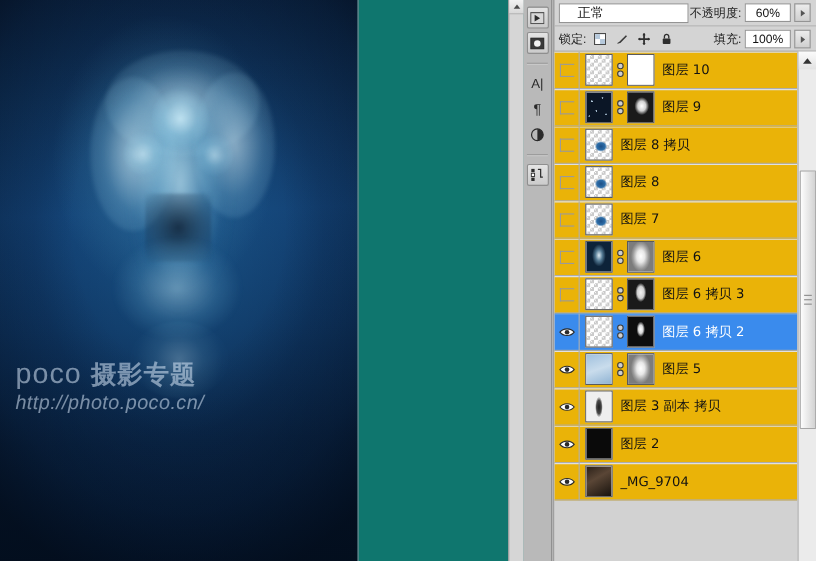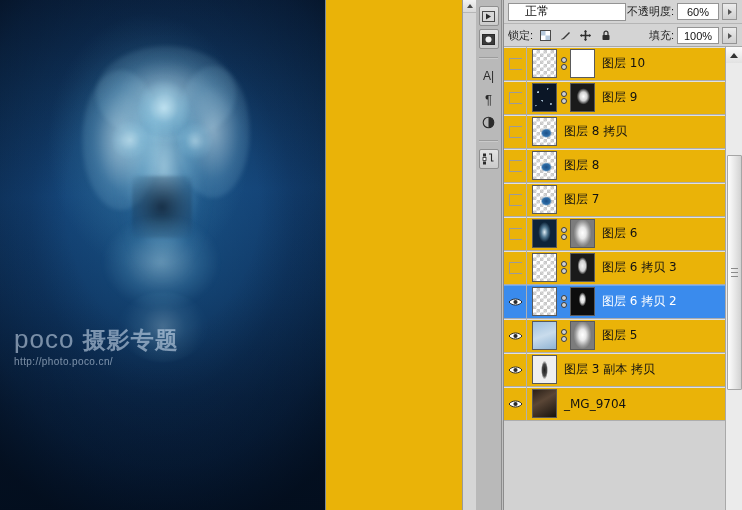--- a/index.html
+++ b/index.html
@@ -7,21 +7,21 @@
     width: 742px; height: 510px;
     overflow: hidden;
     font-family: "Liberation Sans", "DejaVu Sans", sans-serif;
     background: #c0c0c0;
   }
   #app { position: relative; width: 742px; height: 510px; }
 
   
   #canvas-area {
     position: absolute; left: 0; top: 0; width: 476px; height: 510px;
-    background: #eab308;
+    background: #0f766e;
   }
   #photo {
     position: absolute; left: 0; top: 0; width: 326px; height: 510px;
     background:
       radial-gradient(ellipse 150px 190px at 46% 28%, rgba(150,205,225,0.55) 0%, rgba(70,140,180,0.25) 34%, rgba(16,55,95,0.0) 68%),
       radial-gradient(ellipse 220px 300px at 50% 42%, rgba(30,95,145,0.55) 0%, rgba(14,52,92,0.2) 60%, rgba(10,35,70,0) 100%),
       linear-gradient(178deg, #0c2546 0%, #10355f 18%, #14447a 38%, #0f3765 58%, #0a2547 78%, #061a35 100%);
     border-right: 1px solid #7e8a96;
     overflow: hidden;
   }
@@ -55,21 +55,21 @@
     background: radial-gradient(ellipse 78% 66% at 50% 40%, rgba(0,0,0,0) 38%, rgba(3,14,30,0.45) 78%, rgba(2,10,22,0.75) 100%);
   }
 
   #watermark-poco {
     position: absolute; left: 14px; top: 324px; width: 200px;
     color: rgba(215,230,245,0.55);
     user-select: none;
   }
   #wm-line1 { font-size: 26px; letter-spacing: 1px; line-height: 30px; font-weight: 300; }
   #wm-line1 .cn { font-weight: 700; font-size: 23px; }
-  #wm-line2 { font-size: 10px; letter-spacing: 0.4px; margin-top: 1px; }
+  #wm-line2 { font-size: 18px; letter-spacing: 0.4px; margin-top: 1px; font-style: italic; }
 
   
   #canvas-scrollbar {
     position: absolute; right: 0; top: 0; width: 14px; height: 510px;
     background: #d6d6d6; border-left: 1px solid #9a9a9a;
   }
   #canvas-sb-up {
     position: absolute; left: 0; top: 0; width: 13px; height: 13px;
     background: linear-gradient(#f2f2f2, #d8d8d8);
     border-bottom: 1px solid #b6b6b6;
@@ -547,20 +547,36 @@
           <div class="eye-cell">
             <span class="eye-box">
               <svg width="15" height="10" viewBox="0 0 15 10">
                 <path d="M1 5 C4 1, 11 1, 14 5 C11 9, 4 9, 1 5 Z" fill="#ffffff" stroke="#2b2b2b" stroke-width="1"></path>
                 <circle cx="7.5" cy="5" r="2.1" fill="#2b2b2b"></circle>
               </svg>
             </span>
           </div>
           <div class="thumbs">
             <div class="thumb">
+              <div class="tn-art art-black"></div>
+            </div>
+          </div>
+          <div class="layer-name">图层 2</div>
+        </div>
+        <div class="layer-row">
+          <div class="eye-cell">
+            <span class="eye-box">
+              <svg width="15" height="10" viewBox="0 0 15 10">
+                <path d="M1 5 C4 1, 11 1, 14 5 C11 9, 4 9, 1 5 Z" fill="#ffffff" stroke="#2b2b2b" stroke-width="1"></path>
+                <circle cx="7.5" cy="5" r="2.1" fill="#2b2b2b"></circle>
+              </svg>
+            </span>
+          </div>
+          <div class="thumbs">
+            <div class="thumb">
               <div class="tn-art art-photo"></div>
             </div>
           </div>
           <div class="layer-name">_MG_9704</div>
         </div>
       </div>
 
     <div id="layers-scrollbar">
       <div id="lsb-up">
           <span class="tri"></span>

